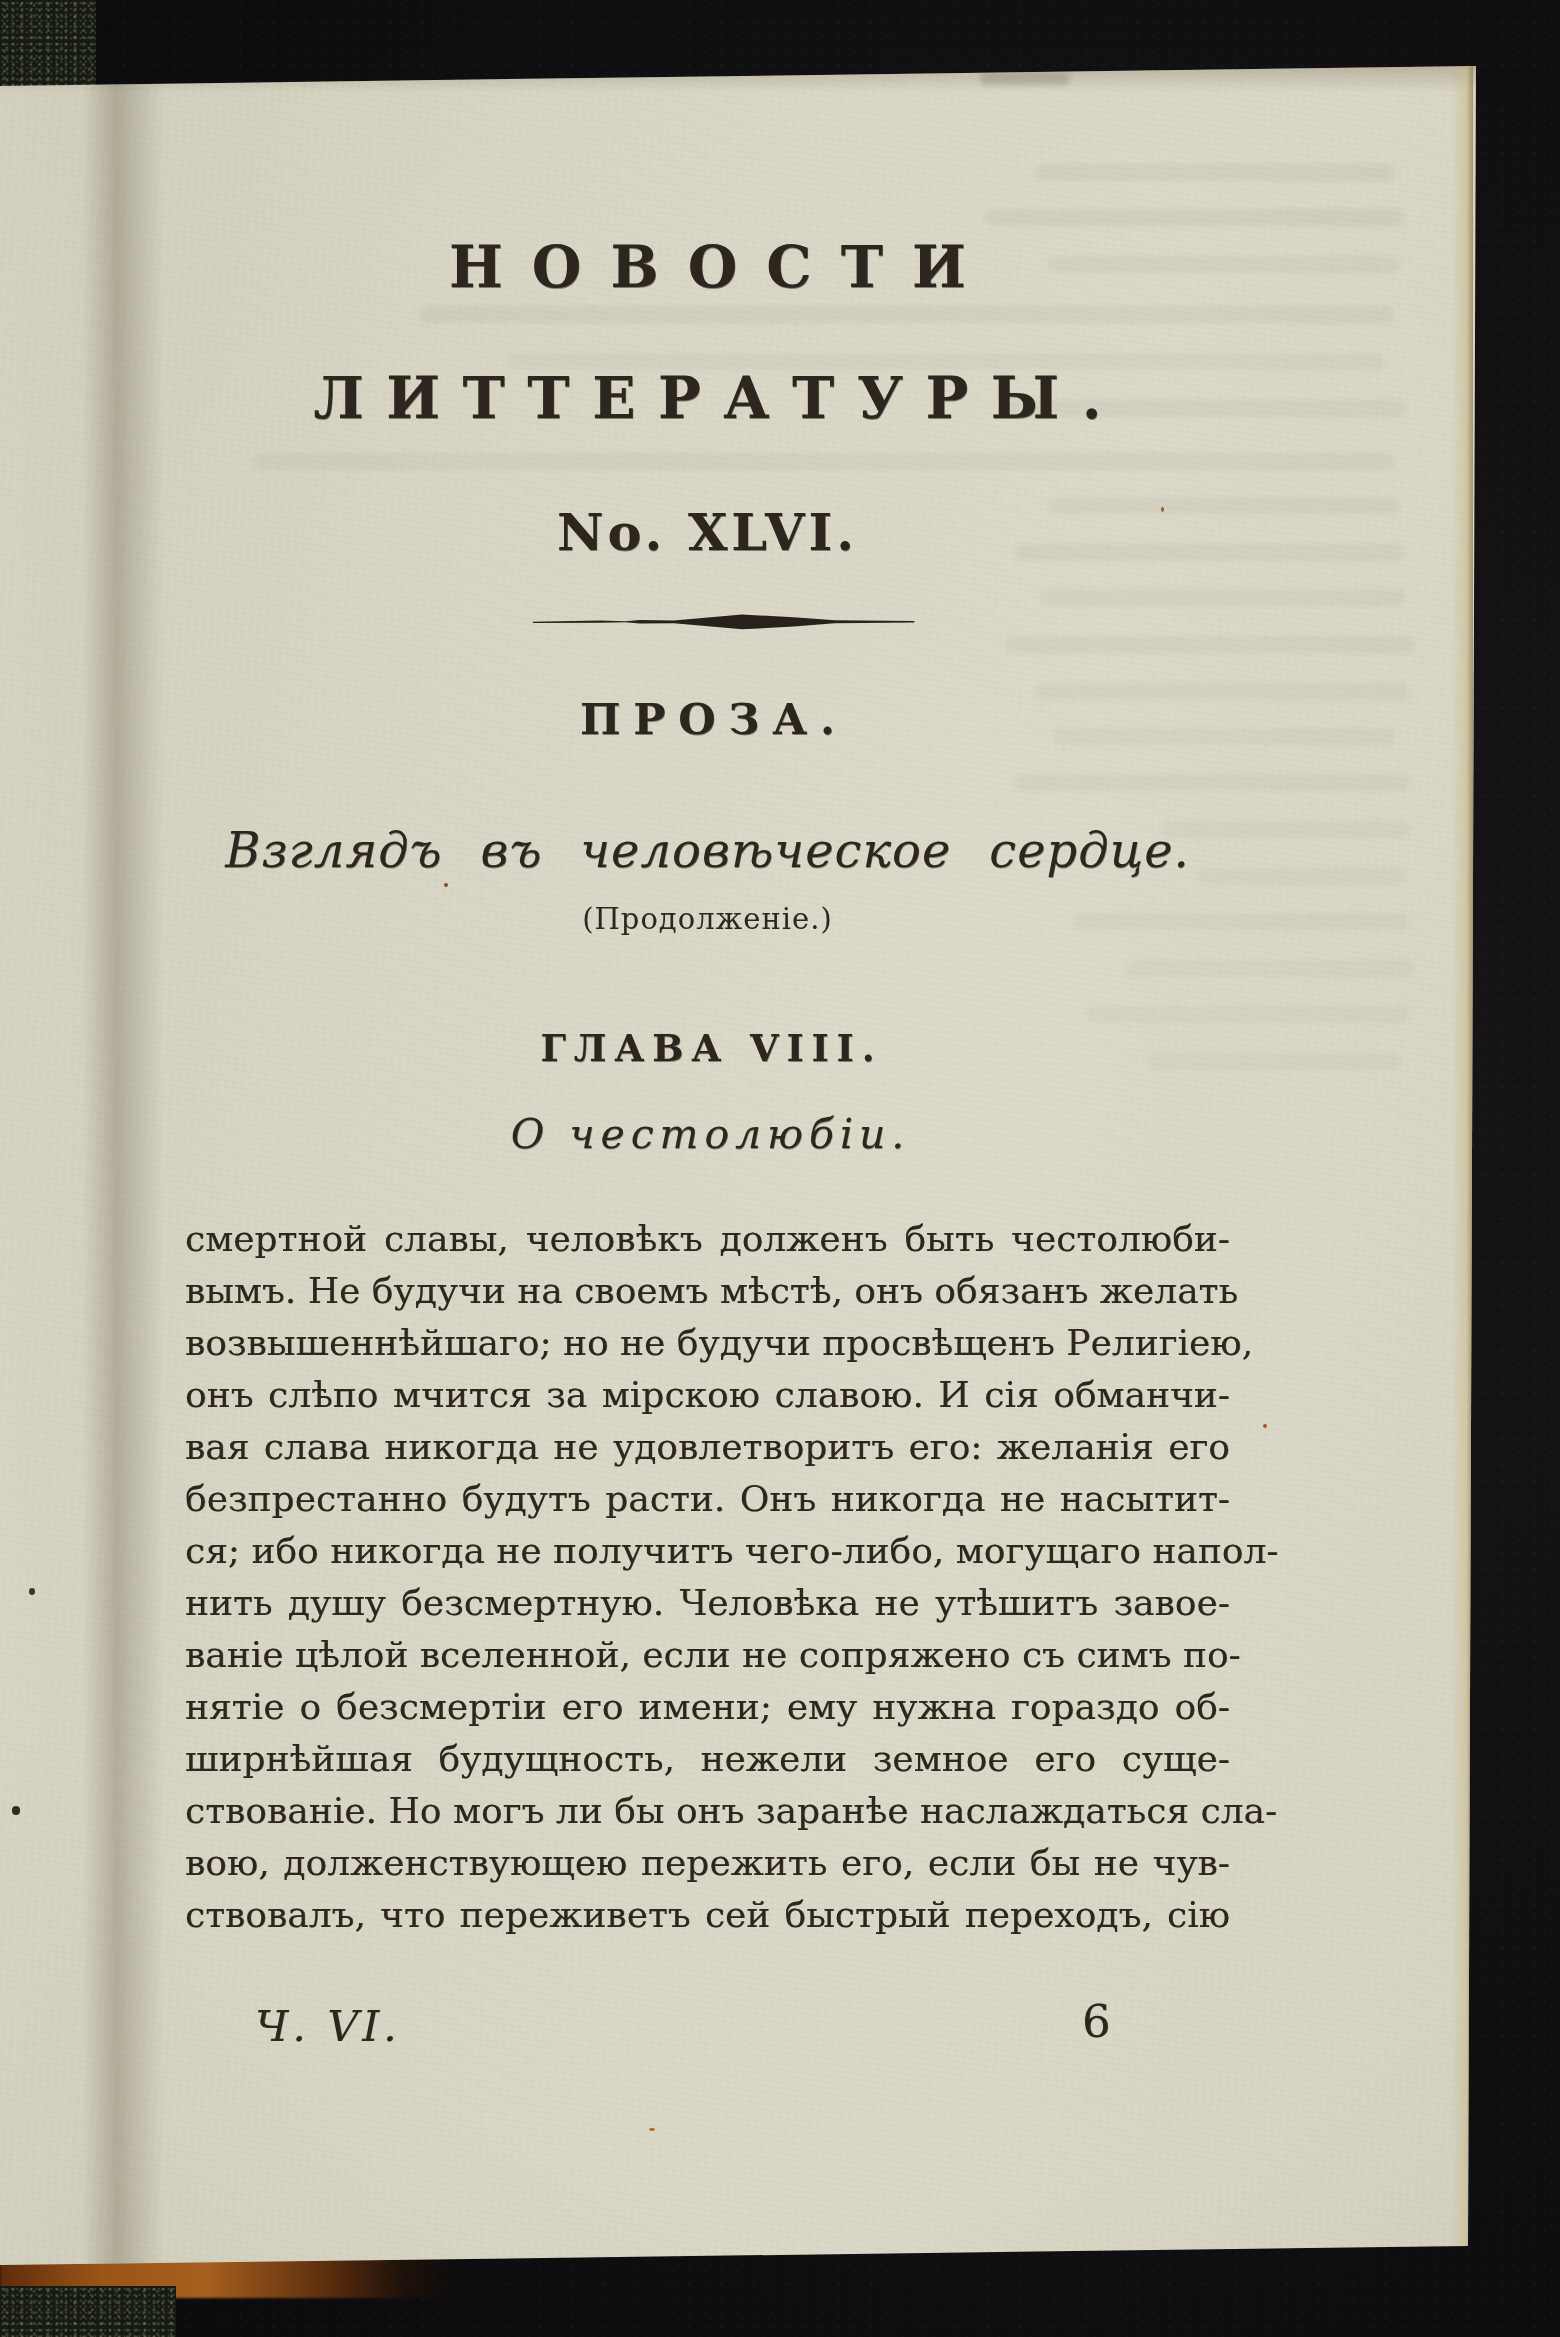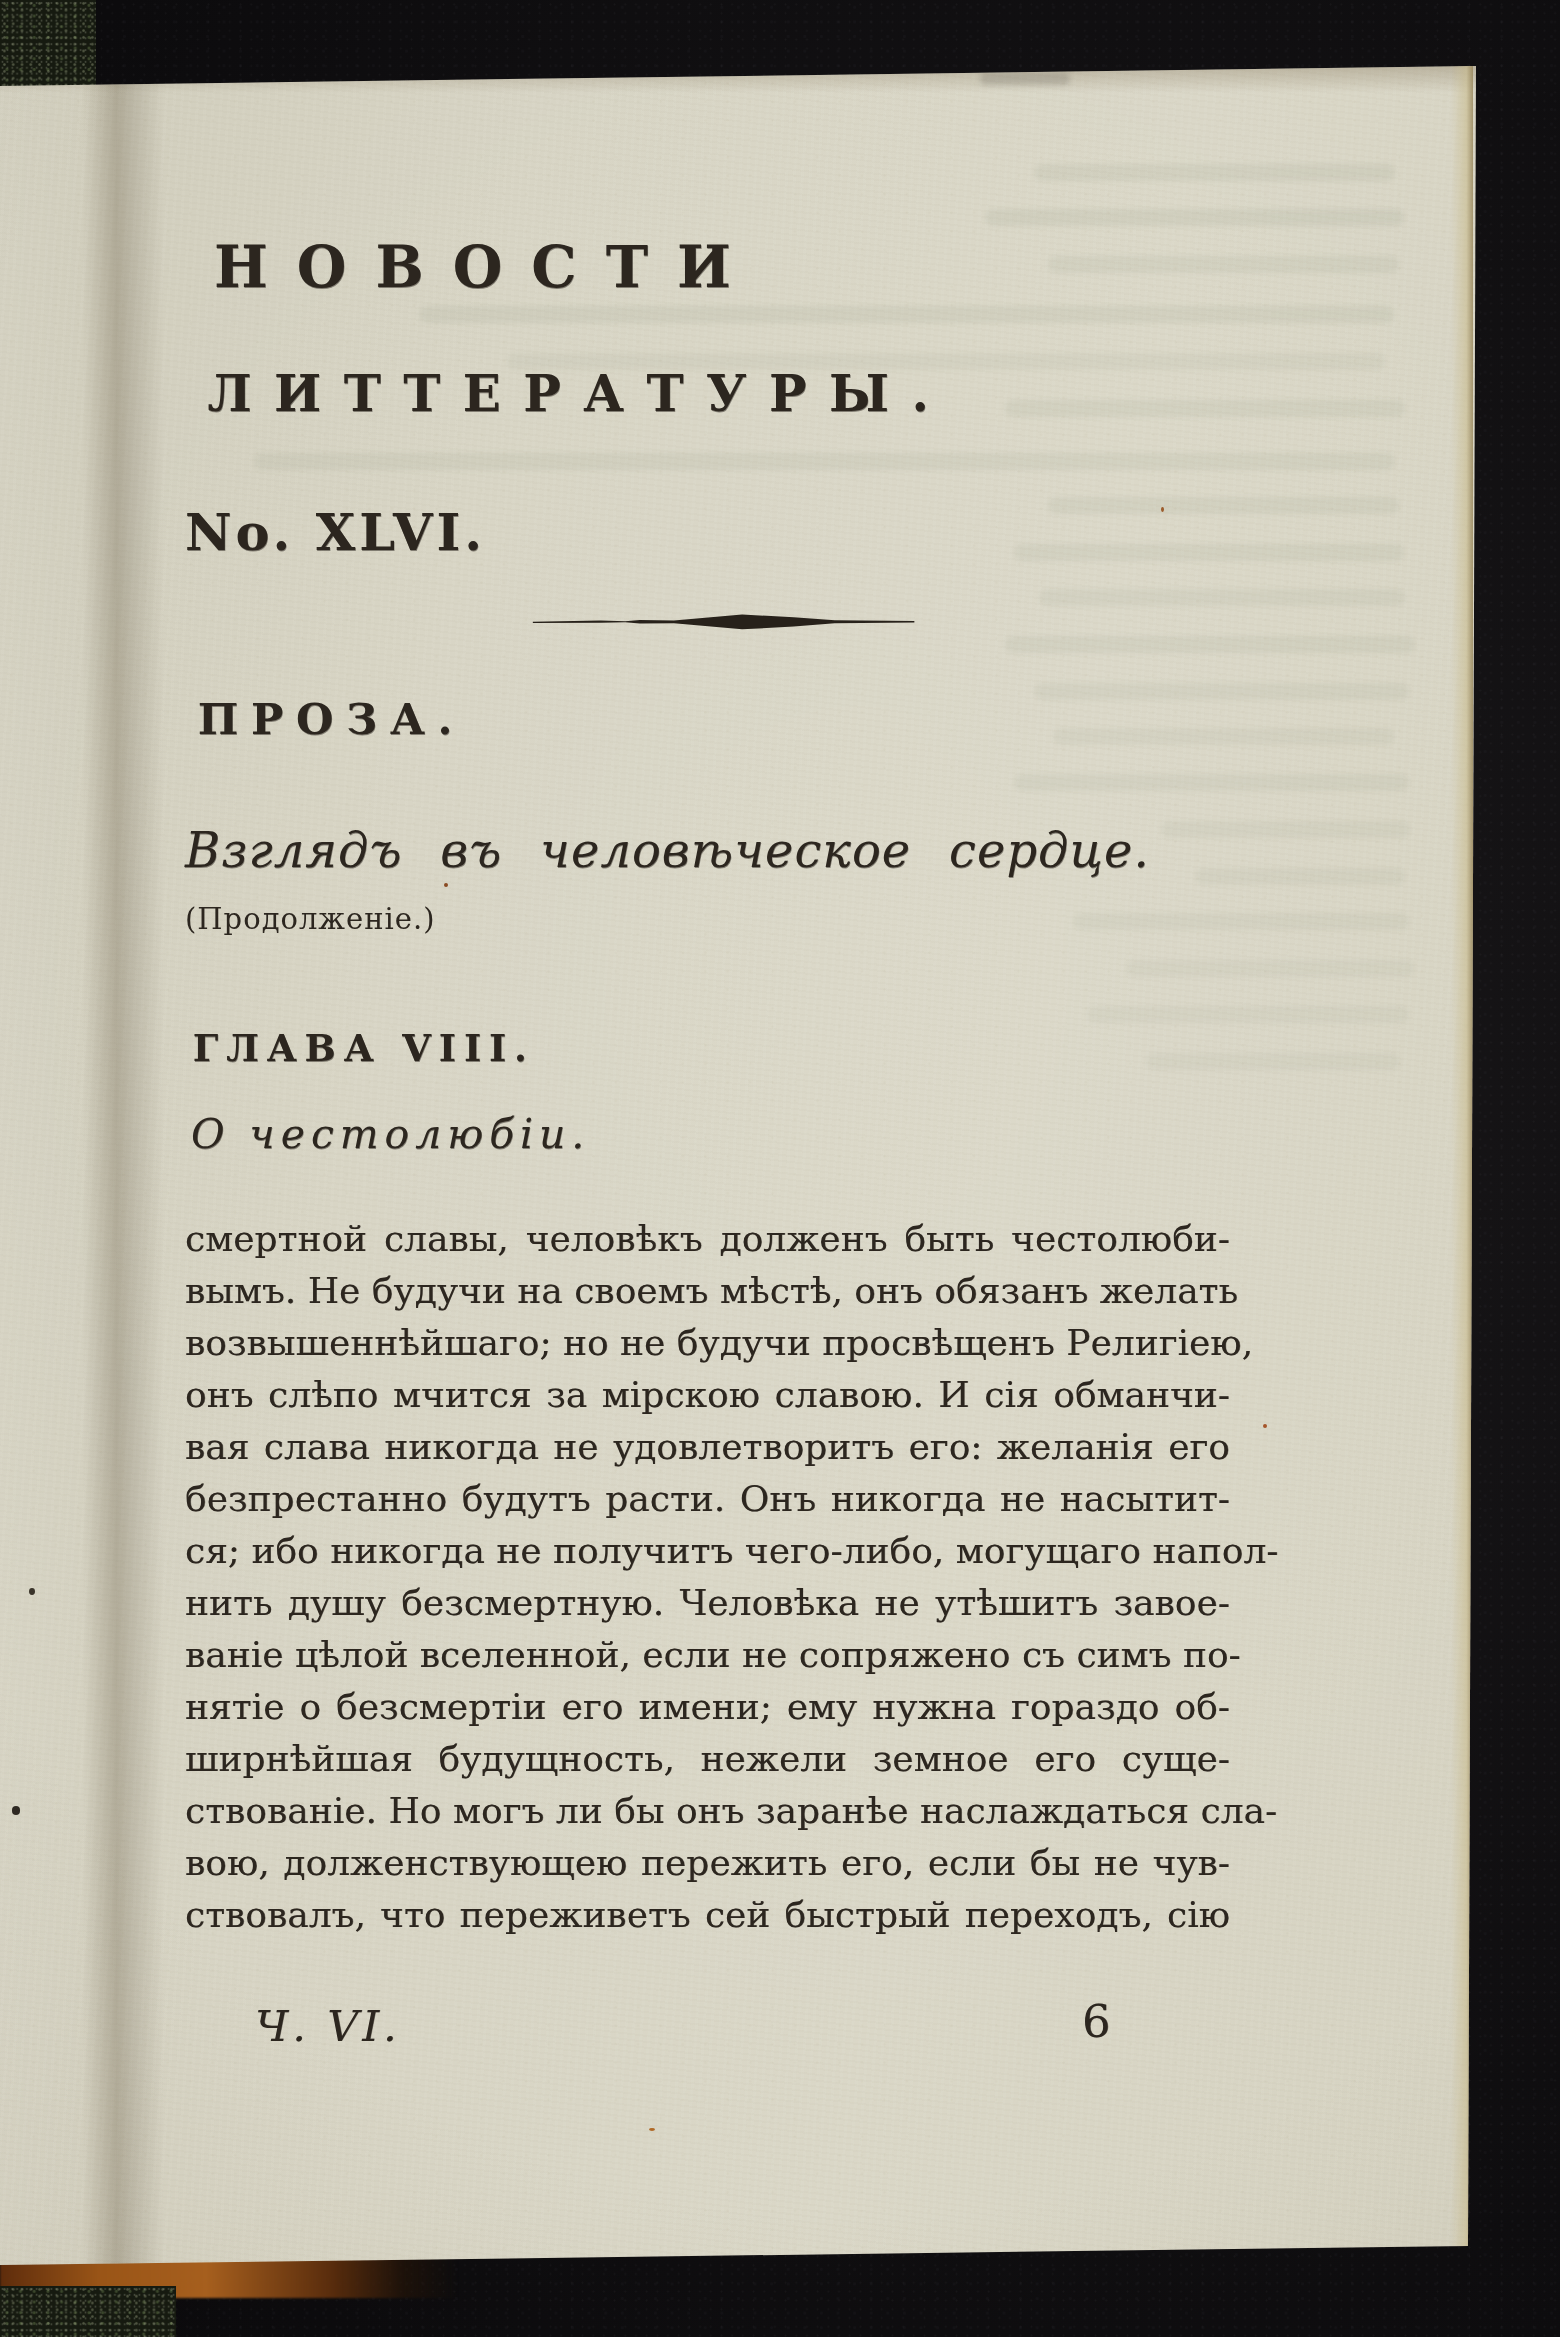--- a/index.html
+++ b/index.html
@@ -68,23 +68,23 @@
     background:linear-gradient(to bottom, rgba(110,92,62,0.35), rgba(110,92,62,0));
   }
   
   .ghost-line{
     position:absolute; height:16.6px; border-radius:8.8px;
     background:rgba(113,122,99,0.16); filter:blur(2.9px);
   }
   .speck{ position:absolute; border-radius:50%; }
   
   .content{ position:absolute; left:185px; top:0; width:1045px; color:#2c261f; }
-  .content .line{ position:absolute; width:100%; text-align:left; line-height:1; white-space:nowrap; }
+  .content .line{ position:absolute; width:100%; text-align:center; line-height:1; white-space:nowrap; }
   .masthead-1{ top:238px; font-size:57px; font-weight:bold; letter-spacing:29px; text-indent:29px;}
-  .masthead-2{ top:369px; font-size:50px; font-weight:bold; letter-spacing:22.4px; text-indent:22.4px;}
+  .masthead-2{ top:369px; font-size:57px; font-weight:bold; letter-spacing:22.4px; text-indent:22.4px;}
   .issue-no{ top:507px; font-size:51px; font-weight:bold; letter-spacing:3.9px;}
   .divider-wrap{ position:absolute; top:611px; width:100%; text-align:center; }
   .section-head{ top:698px; font-size:43px; font-weight:bold; letter-spacing:12.7px; text-indent:12.7px;}
   .article-title{ top:826px; font-size:48px; font-style:italic; word-spacing:0.45em; letter-spacing:1px;}
   .continuation{ top:905px; font-size:29px; letter-spacing:1px;}
   .chapter-head{ top:1030px; font-size:37px; font-weight:bold; letter-spacing:7.8px; text-indent:7.8px;}
   .chapter-sub{ top:1114px; font-size:41px; font-style:italic; letter-spacing:5.9px; text-indent:5.9px;}
   .body-block{ position:absolute; top:1213px; left:0; width:1045px;
     font-size:36px; }
   .bline{

